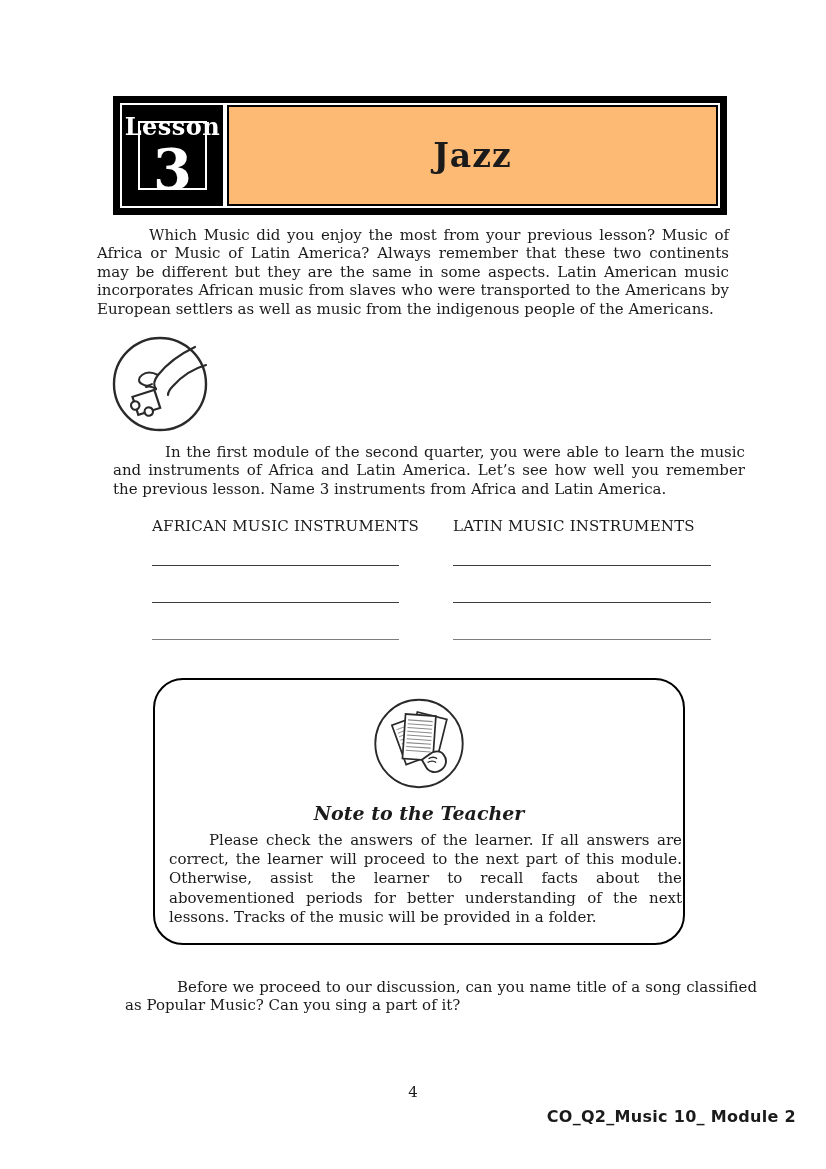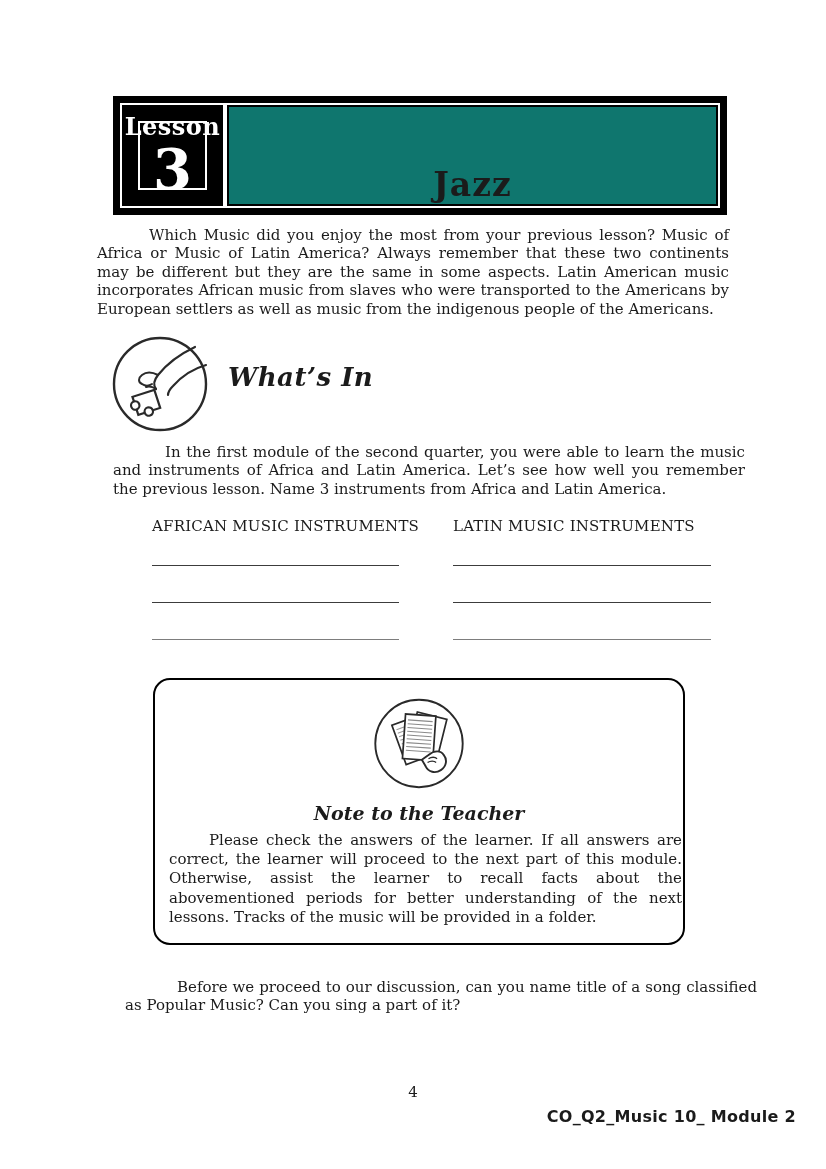--- a/index.html
+++ b/index.html
@@ -13,21 +13,21 @@
     box-sizing:border-box;border:7px solid #000;background:#fff;
     padding:2px;display:flex;gap:4px;
   }
   .lesson-cell{width:101px;background:#000;padding:16px;box-sizing:border-box;flex:none;}
   .lesson-cell-inner{
     width:100%;height:100%;box-sizing:border-box;border:2px solid #fff;
     display:flex;flex-direction:column;align-items:center;justify-content:center;color:#fff;
   }
   .lesson-label{font-size:24px;font-weight:bold;line-height:1.05;letter-spacing:.5px;}
   .lesson-number{font-size:56px;font-weight:bold;line-height:1;margin-top:2px;}
-  .title-cell{flex:1;border:2px solid #000;display:flex;align-items:flex-end;justify-content:center;background:#0f766e;}
+  .title-cell{flex:1;border:2px solid #000;display:flex;align-items:center;justify-content:center;background:#fdba74;}
   .lesson-title{font-size:33px;font-weight:bold;letter-spacing:1px;}
   
   .para{
     position:absolute;left:97px;width:632px;margin:0;
     text-align:justify;font-size:15px;line-height:18.4px;
   }
   .indent{text-indent:52px;}
   
   .whats-in-icon{position:absolute;left:110px;top:334px;width:100px;height:100px;}
   .section-heading{
@@ -38,21 +38,21 @@
   .col{position:absolute;top:517px;}
   .col-african{left:152px;width:247px;}
   .col-latin{left:453px;width:258px;}
   .col-header{font-size:15px;letter-spacing:.2px;white-space:nowrap;}
   .blank{height:0;border-bottom:1.6px solid #3c3c3c;margin-top:36px;}
   .blank.first{margin-top:30px;}
   .blank.light{border-bottom-color:#7d7d7d;}
   
   .note-box{
     position:absolute;left:153px;top:678px;width:532px;height:267px;
-    box-sizing:border-box;border:2px solid #000;border-radius:17px;background:#fff;
+    box-sizing:border-box;border:2px solid #000;border-radius:30px;background:#fff;
   }
   .note-icon{position:absolute;left:50%;transform:translateX(-50%);top:16px;width:95px;height:95px;}
   .note-title{
     position:absolute;top:122px;left:0;width:100%;text-align:center;
     font-weight:bold;font-style:italic;font-size:19px;
   }
   .note-body{
     position:absolute;top:151px;left:14px;right:1px;margin:0;
     text-align:justify;text-indent:40px;font-size:15px;line-height:19.2px;
   }
@@ -92,21 +92,20 @@
       <path d="M85,13 C68,21 56,31 48,41 C44,46 43,51 46,55" fill="none" stroke="#2a2a2a" stroke-width="2.2" stroke-linecap="round"></path>
       <path d="M96,31 C82,35 71,43 63,52 C60,55 58,58 58,61" fill="none" stroke="#2a2a2a" stroke-width="2.2" stroke-linecap="round"></path>
       <path d="M48,41 C42,38 36,38 32,41 M32,41 C28,44 28,48 32,50 M32,50 C35,52 39,52 42,50 M46,55 C43,53 39,52 36,53" fill="none" stroke="#2a2a2a" stroke-width="2" stroke-linecap="round"></path>
       <g transform="rotate(-18 36 69)">
         <rect x="25" y="59" width="23" height="19" fill="#fff" stroke="#2a2a2a" stroke-width="2.2"></rect>
         <circle cx="25" cy="68" r="4.2" fill="#fff" stroke="#2a2a2a" stroke-width="2.2"></circle>
         <circle cx="36" cy="78" r="4.2" fill="#fff" stroke="#2a2a2a" stroke-width="2.2"></circle>
       </g>
     </svg>
   </div>
-  <h2 class="section-heading">What’s In</h2>
 
   <p class="para indent" style="top:443px;margin-left:16px;">In the first module of the second quarter, you were able to learn the music and instruments of Africa and Latin America. Let’s see how well you remember the previous lesson. Name 3 instruments from Africa and Latin America.</p>
 
   <div class="col col-latin">
     <div class="col-header">LATIN MUSIC INSTRUMENTS</div>
     <div class="blank first"></div>
     <div class="blank"></div>
     <div class="blank light"></div>
   </div>
   <div class="col col-african">

